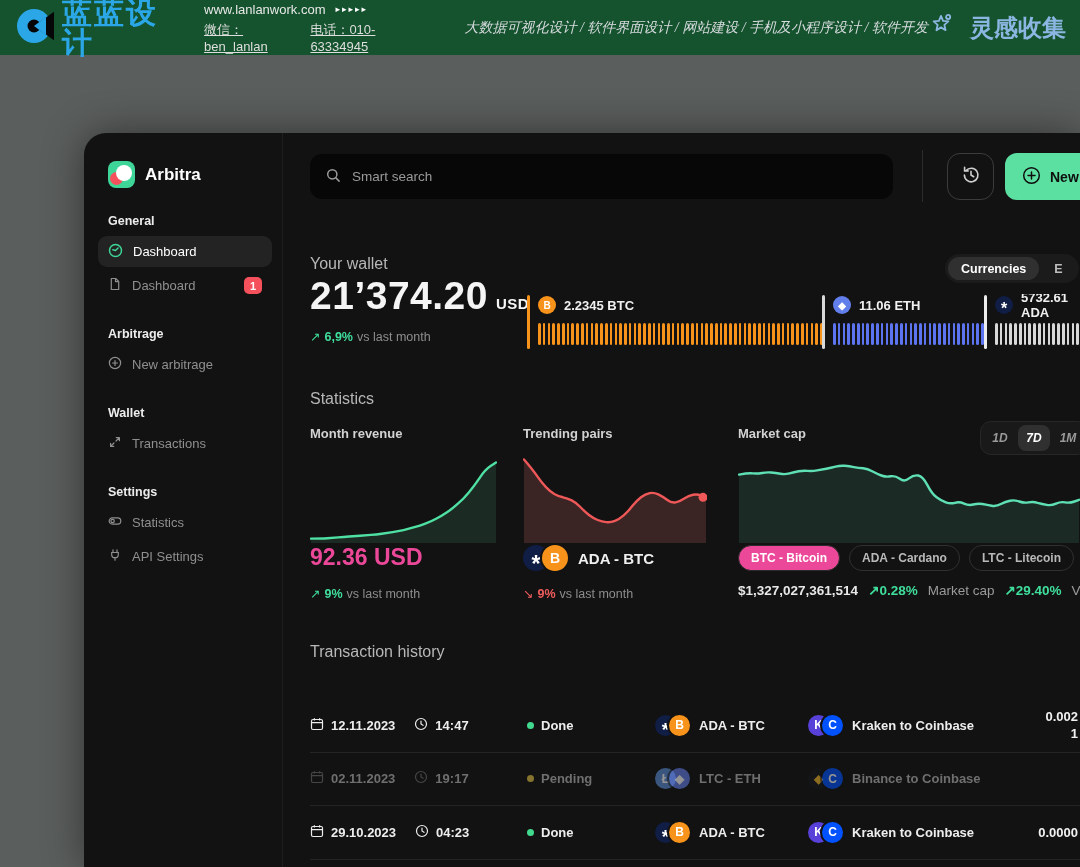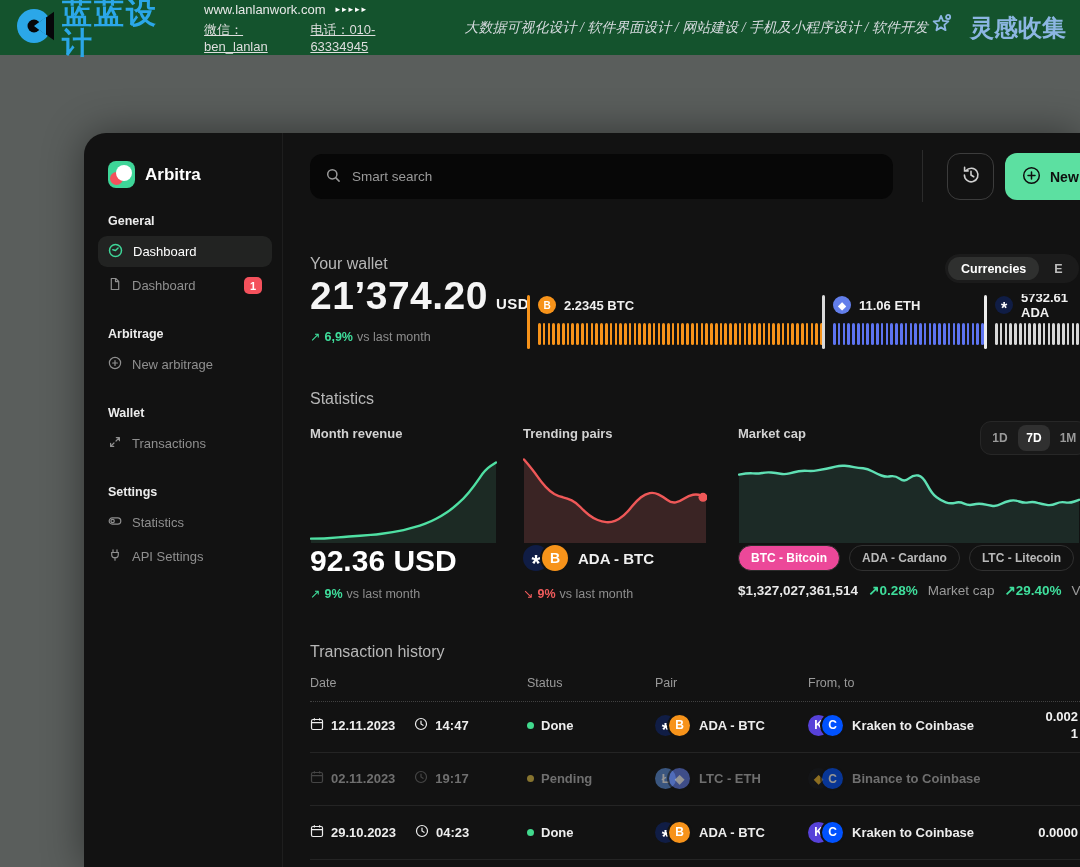--- a/index.html
+++ b/index.html
@@ -71,25 +71,25 @@
   .bars { display:flex; gap:2.2px; height:22px; overflow:hidden; }
   .bars i { width:2.6px; height:22px; border-radius:2px; flex:none; }
 
   .coin { border-radius:50%; display:flex; align-items:center; justify-content:center; color:#fff; font-weight:700; flex:none; }
   .stack { display:flex; align-items:center; }
   .stack .coin + .coin { margin-left:-7px; box-shadow:0 0 0 2px #121212; }
 
   
   .stat-label { font-size:13px; color:#d2d2d2; font-weight:600; }
   .chartbox svg { display:block; }
-  .bigval { font-size:30px; font-weight:700; color:#ffffff; }
+  .bigval { font-size:23px; font-weight:700; color:#ec4899; }
   .pair-row { display:flex; align-items:center; gap:10px; font-size:15px; font-weight:700; color:#f0f0f0; }
   .ranges { left:697px; top:288px; display:flex; background:#191919; border:1px solid #272727; border-radius:11px; padding:3px; gap:2px; }
   .ranges .r { width:32px; height:26px; border-radius:8px; font-size:12px; color:#9a9a9a; font-weight:700;
-               display:flex; align-items:center; justify-content:center; cursor:pointer; }
+               display:flex; align-items:center; justify-content:center; cursor:pointer;font-style:italic; }
   .ranges .r.on { background:#303030; color:#fff; }
   .cap-pills { left:455px; top:412px; right:0; display:flex; gap:9px; overflow:hidden; }
   .cap-pills .cp { height:26px; padding:0 12px; border:1px solid #303030; border-radius:14px; color:#b9b9b9; font-size:12px;
                    font-weight:600; display:flex; align-items:center; white-space:nowrap; cursor:pointer; flex:none; }
   .cap-pills .cp.on { background:#ec4899; color:#fff; border-color:#2a2b2a; }
   .cap-stats { left:455px; top:449px; display:flex; gap:10px; align-items:center; font-size:13.5px; color:#e8e8e8;
                font-weight:700; white-space:nowrap; }
   .cap-stats .lab { color:#9a9a9a; font-weight:400; }
 
   
@@ -452,26 +452,20 @@
         </div>
       <div class="cap-stats abs">
         <span>$1,327,027,361,514</span>
         <span><span class="up">↗</span><b class="up">0.28%</b></span>
         <span class="lab">Market cap</span>
         <span><span class="up">↗</span><b class="up">29.40%</b></span>
         <span class="lab">Volume (24</span>
       </div>
 
       <div class="heading abs" style="left:27px;top:510px">Transaction history</div>
-      <div class="tx-head abs" id="tx-head">
-          <span class="c-date">Date</span>
-          <span class="c-status">Status</span>
-          <span class="c-pair">Pair</span>
-          <span class="c-from">From, to</span>
-        </div>
       <div class="tx-rows abs" id="tx-rows">
           <div class="tx-row">
             <div class="c-date">
               <span><svg width="14" height="14" viewBox="0 0 14 14" fill="none" stroke="currentColor" stroke-width="1.2">
                   <rect x="1.5" y="2.5" width="11" height="10" rx="1.5"></rect>
                   <path d="M1.5 5.6h11M4.4 1.2v2.4M9.6 1.2v2.4"></path>
                 </svg></span>
               <span>12.11.2023</span>
               <span class="time">
                 <span><svg width="14" height="14" viewBox="0 0 14 14" fill="none" stroke="currentColor" stroke-width="1.2" stroke-linecap="round">

